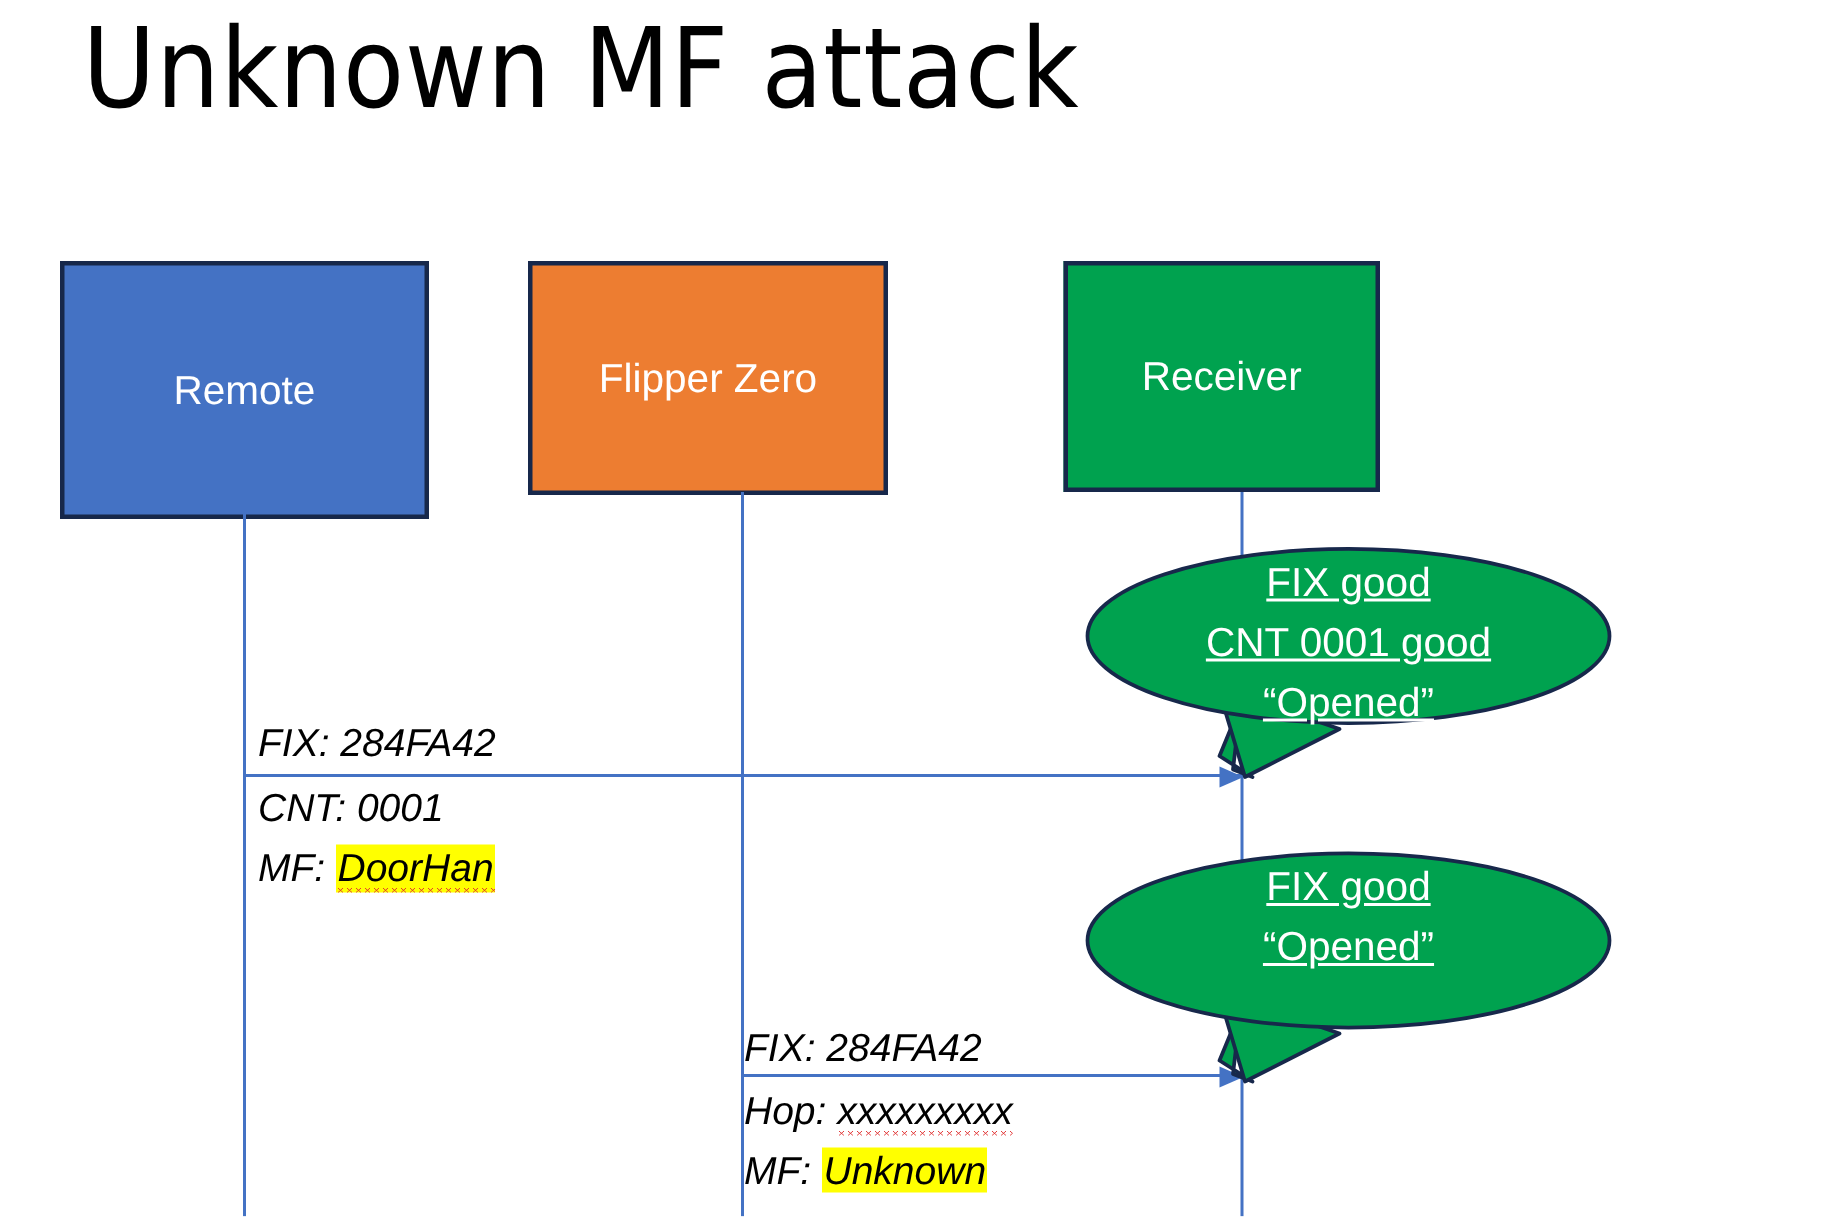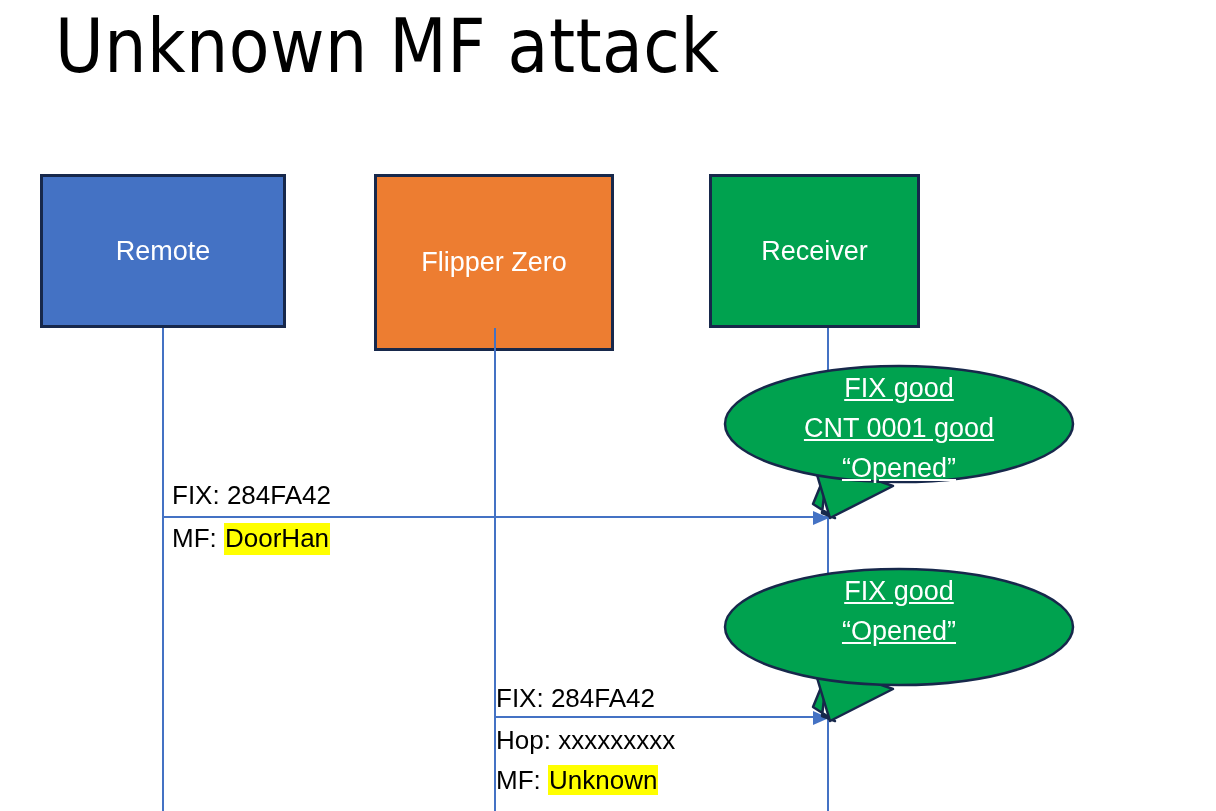--- a/index.html
+++ b/index.html
@@ -41,22 +41,22 @@
     align-items: center;
     justify-content: center;
   }
   .actor-label {
     color: #ffffff;
     font-size: 27px;
     font-weight: 400;
     line-height: 1;
     text-align: center;
   }
-  #actor-remote   { left: 40px;  top: 174px; width: 246px; height: 154px; background: #4472c4; }
-  #actor-flipper  { left: 374px; top: 174px; width: 240px; height: 177px; background: #ed7d31; }
+  #actor-remote   { left: 40px;  top: 174px; width: 246px; height: 172px; background: #4472c4; }
+  #actor-flipper  { left: 352px; top: 174px; width: 240px; height: 156px; background: #ed7d31; }
   #actor-receiver { left: 709px; top: 174px; width: 211px; height: 154px; background: #00a24f; }
 
   
   .lifeline {
     position: absolute;
     width: 0;
     border-left: 2px solid #4472c4;
   }
   #lifeline-remote   { left: 162px; top: 328px; height: 483px; }
   #lifeline-flipper  { left: 494px; top: 328px; height: 483px; }
@@ -82,21 +82,21 @@
   #arrow-flipper-to-receiver { left: 495px; top: 716px; width: 333px; }
 
   
   .msg-text {
     position: absolute;
     font-size: 26px;
     color: #000000;
     line-height: 40px;
     white-space: nowrap;
   }
-  .msg-line { display: block; }
+  .msg-line { display: block; font-style: italic; }
   .hl {
     background: #ffff00;
     padding: 0 1px;
   }
   .squiggle {
     background-repeat: repeat-x;
     background-position: 0 100%;
     background-size: 6px 3px;
     background-image:
       linear-gradient(45deg, transparent 45%, #e03030 45%, #e03030 55%, transparent 55%),
@@ -153,20 +153,21 @@
   <div class="lifeline" id="lifeline-receiver"></div>
 
   <div class="msg-arrow" id="arrow-remote-to-receiver">
     <span class="arrow-head"></span>
   </div>
 
   <div class="msg-text" id="msg1-fix">
     <span class="msg-line">FIX: 284FA42</span>
   </div>
   <div class="msg-text" id="msg1-rest">
+    <span class="msg-line">CNT: 0001</span>
     <span class="msg-line">
       <span>MF: </span><span class="hl squiggle">DoorHan</span>
     </span>
   </div>
 
   <div class="msg-arrow" id="arrow-flipper-to-receiver">
     <span class="arrow-head"></span>
   </div>
 
   <div class="msg-text" id="msg2-fix">

